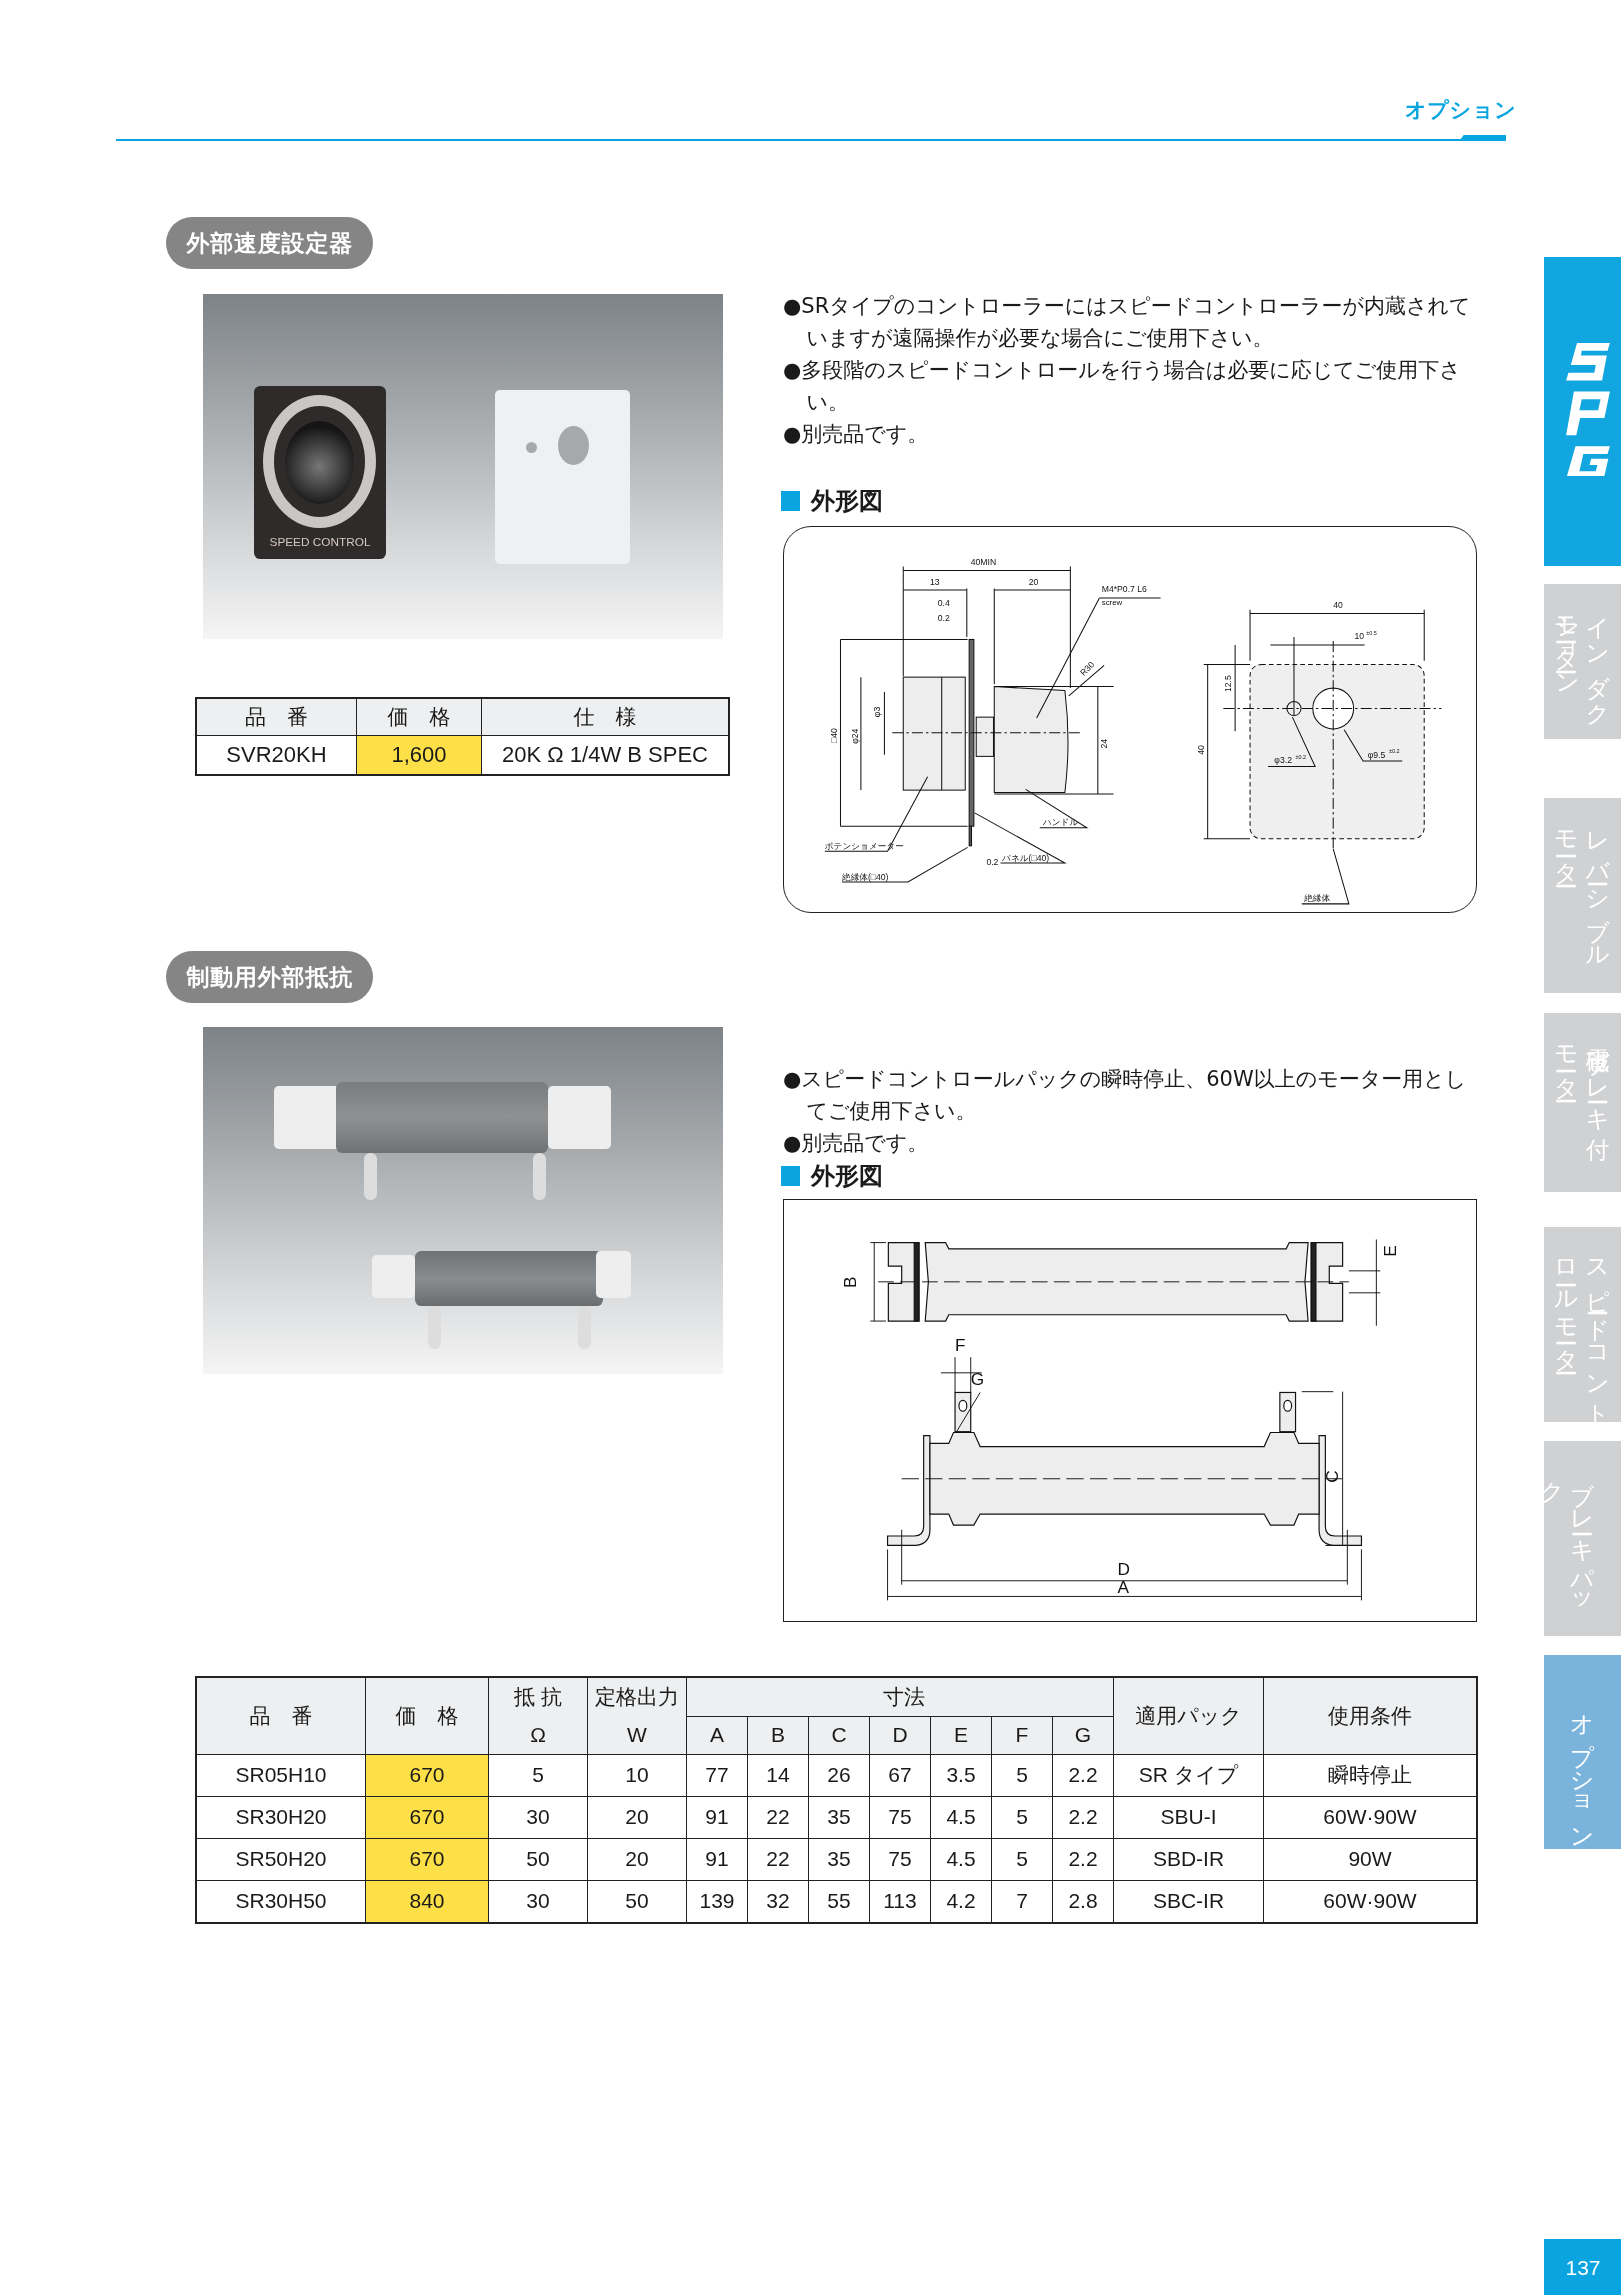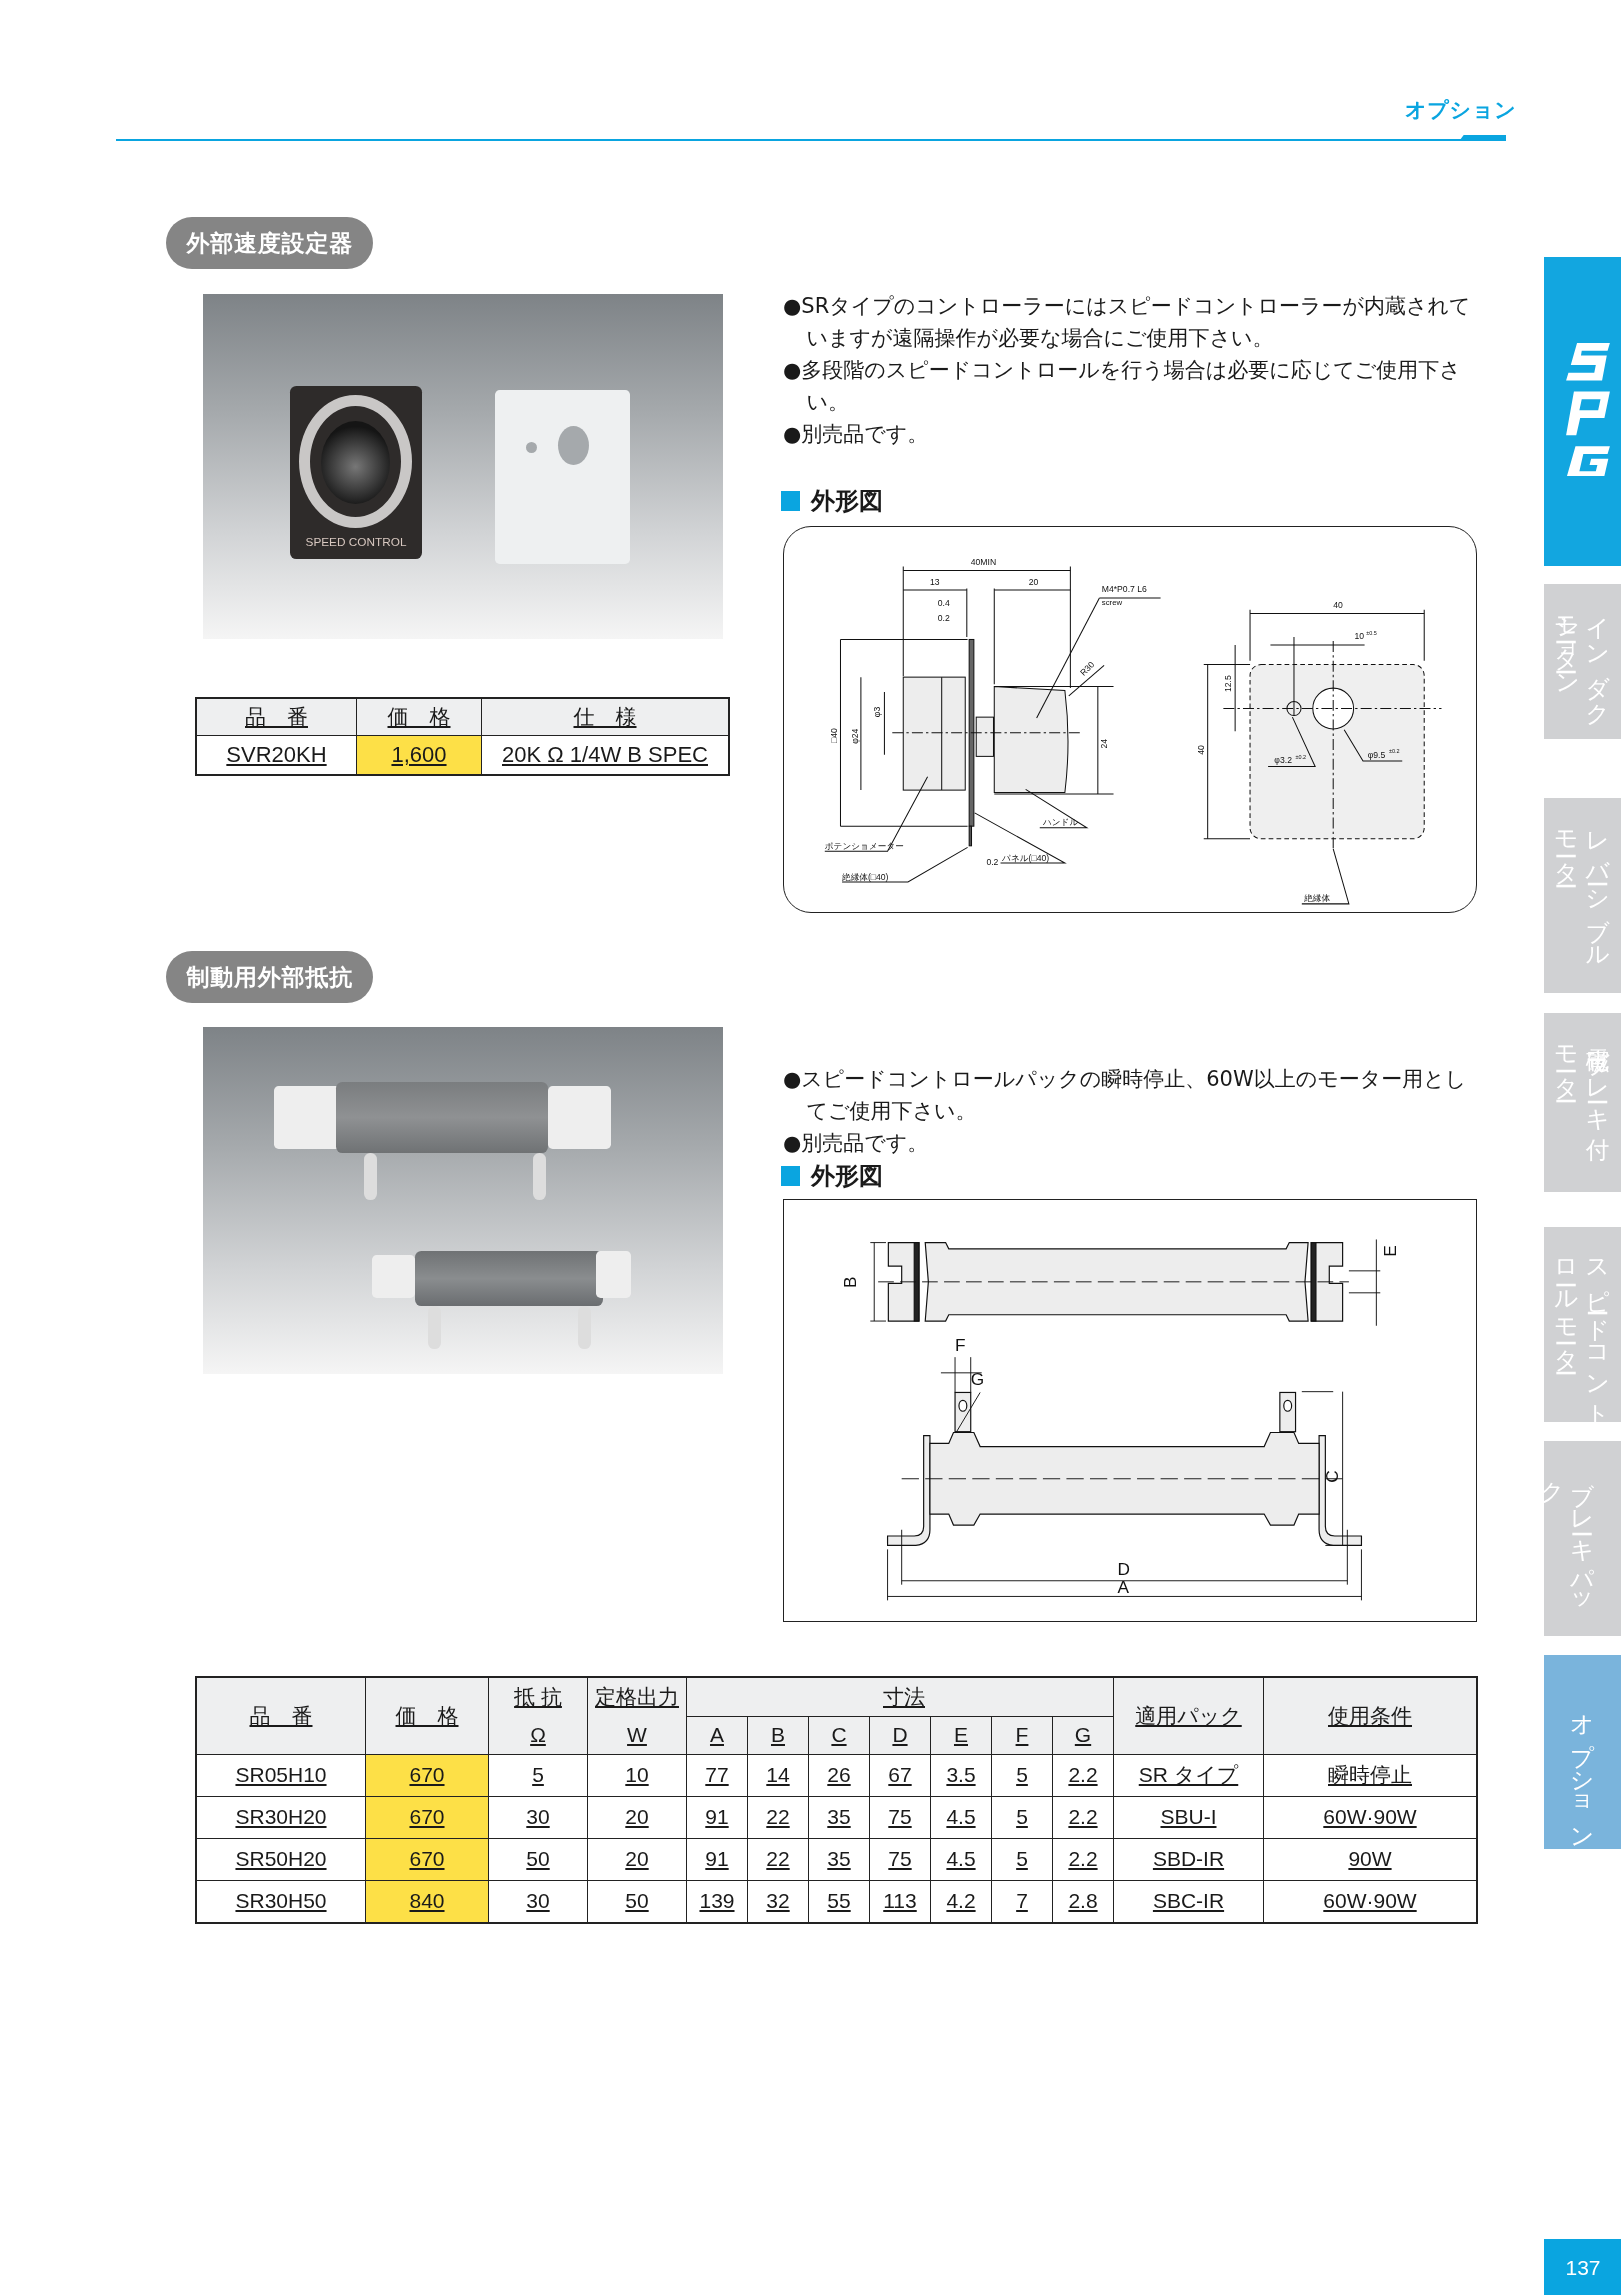--- a/index.html
+++ b/index.html
@@ -28,21 +28,21 @@
   .fig-box{position:absolute;border:1.6px solid #222;background:#fff;}
   
   table{border-collapse:collapse;position:absolute;font-family:"Liberation Sans","DejaVu Sans",sans-serif;}
   td,th{border:1.6px solid #222;text-align:center;font-weight:normal;padding:0;}
   th{background:#eeeff0;}
   .price{background:#fde047;text-align:center;}
   .t1 th{height:36px;font-size:21px;}
   .t1 td{height:38px;font-size:22px;}
   .t2 th{font-size:21px;}
   .t2 td{height:41px;font-size:21px;}
-  .t1, .t2{border:2.4px solid #222;text-decoration:underline;}
+  .t1, .t2{border:2.4px solid #222;}
   svg text{font-family:"Liberation Sans","DejaVu Sans",sans-serif;}
 </style>
 </head>
 <body>
 
 <div class="hdr-title">オプション</div>
 <div class="hdr-line"></div>
 <div class="hdr-tab"></div>
 
 <div class="side brand" style="top:257px;height:309px;">
@@ -74,21 +74,21 @@
 <div class="side" style="top:1441px;height:195px;">
   <div class="vt" style="right:25px;top:23.6px;">ブレーキパック</div>
 </div>
 <div class="side active" style="top:1655px;height:194px;">
   <div class="vt" style="right:25px;top:43px;">オプション</div>
 </div>
 
 <div class="sec-title" style="left:166px;top:217px;">外部速度設定器</div>
 
 <div class="photo" style="left:203px;top:294px;width:520px;height:345px;">
-  <div class="abs" style="left:51px;top:92px;width:132px;height:173px;background:#2e2b2a;border-radius:6.3px;margin-left:36px;">
+  <div class="abs" style="left:51px;top:92px;width:132px;height:173px;background:#2e2b2a;border-radius:6.3px;">
     <div class="abs" style="left:9.4px;top:9.4px;width:113px;height:133px;border-radius:50%;border:11px solid #c9c7c6;box-sizing:border-box;"></div>
     <div class="abs" style="left:31px;top:35px;width:69px;height:83px;border-radius:50%;background:radial-gradient(circle at 50% 55%,#777,#151515 70%);"></div>
     <div class="abs" style="left:0;top:149px;width:132px;text-align:center;color:#d8c8c0;font-size:11.8px;font-family:'Liberation Sans',sans-serif;">SPEED CONTROL</div>
   </div>
   <div class="abs" style="left:292px;top:96px;width:135px;height:174px;background:#eef0f1;border-radius:4.7px;">
     <div class="abs" style="left:31px;top:52px;width:11px;height:11px;border-radius:50%;background:#a5a9ac;"></div>
     <div class="abs" style="left:63px;top:36px;width:31px;height:39px;border-radius:50%;background:#a5a9ac;"></div>
   </div>
 </div>
 

